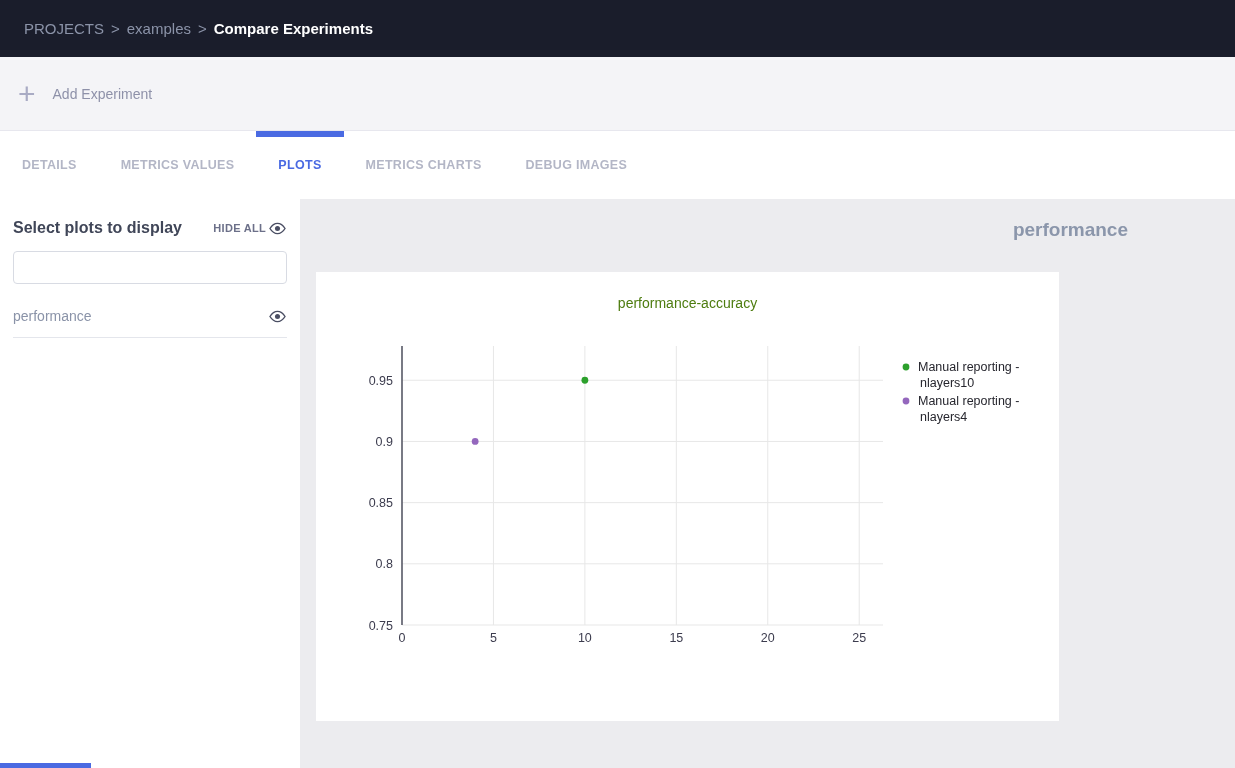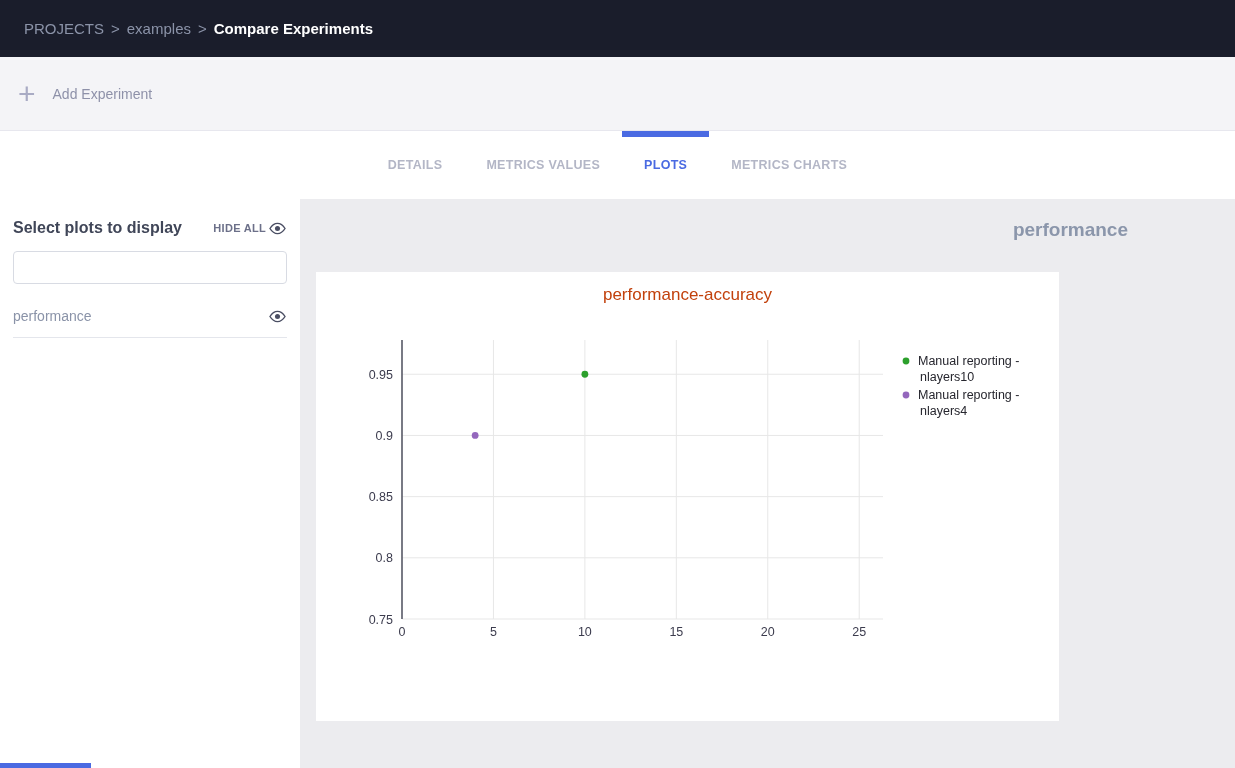--- a/index.html
+++ b/index.html
@@ -30,21 +30,21 @@
     display:flex; align-items:center; gap:17px;
     background:none; border:none; padding:0; cursor:pointer;
     font-family:inherit;
   }
   .plus-glyph { font-size:30px; line-height:1; color:#a9abc4; font-weight:400; }
   .add-label { color:#8e91a9; font-size:14px; }
 
   
   .tabbar {
     height:68px; background:#ffffff;
-    display:flex; justify-content:center; align-items:stretch;
+    display:flex; justify-content:flex-start; align-items:stretch;
   }
   .tab {
     position:relative; display:flex; align-items:center;
     padding:0 22px; font-size:12.5px; font-weight:bold;
     letter-spacing:0.3px; color:#b3b6c6; cursor:pointer; user-select:none;
   }
   .tab.active { color:#4a6ae2; }
   .tab.active::before {
     content:""; position:absolute; top:0; left:0; right:0;
     height:6px; background:#4a6ae2;
@@ -85,22 +85,22 @@
     height:62px; display:flex; align-items:center;
     justify-content:flex-end; padding-right:107px;
   }
   .section-title { margin:0; font-size:19px; font-weight:bold; color:#8b96ab; }
 
   .chart-card {
     margin:11px 0 0 16px; width:743px; height:449px;
     background:#ffffff;
   }
   .chart-title {
-    padding-top:13px; text-align:center;
-    font-size:17px; color:#c2410c;
+    padding-top:23px; text-align:center;
+    font-size:14px; color:#4d7c0f;
   }
   #plot { display:block; margin-top:8px; }
 
   .hscroll-thumb {
     position:fixed; left:0; bottom:0; width:91px; height:5px;
     background:#4a6ae2;
   }
 </style>
 </head>
 <body>
@@ -122,20 +122,21 @@
       <span class="plus-glyph">+</span>
       <span class="add-label">Add Experiment</span>
     </button>
   </div>
 
   <div class="tabbar" id="tabbar">
       <div class="tab">DETAILS</div>
       <div class="tab">METRICS VALUES</div>
       <div class="tab active">PLOTS</div>
       <div class="tab">METRICS CHARTS</div>
+      <div class="tab">DEBUG IMAGES</div>
     </div>
 
   <div class="content">
 
     <aside class="sidebar">
       <div class="panel-head">
         <span class="panel-title">Select plots to display</span>
         <button class="hide-all">
           <span>HIDE ALL</span>
           <svg class="eye" viewBox="0 0 24 16">

